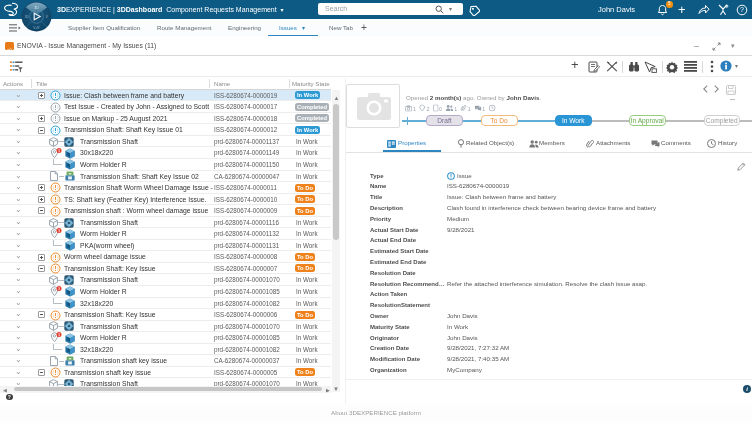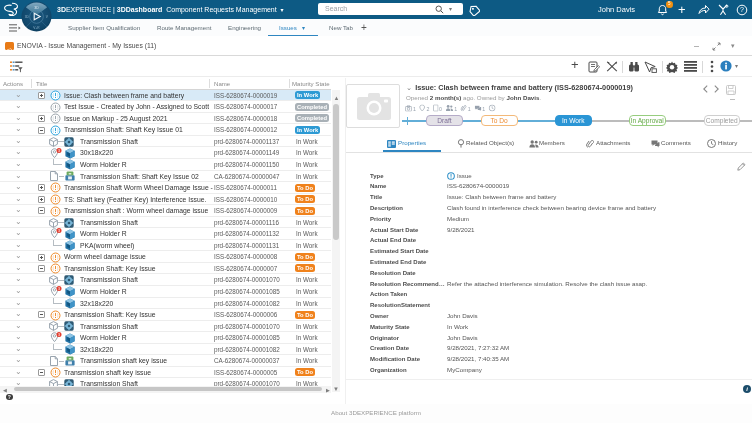--- a/index.html
+++ b/index.html
@@ -683,21 +683,20 @@
 <div id="rpanel">
   <div id="photo">
     <svg style="position:absolute;left:10px;top:8px" width="34" height="27" viewBox="0 0 34 27">
       <rect x="0" y="4" width="34" height="23" rx="2.5" fill="#e3e3e3"></rect>
       <rect x="11" y="0" width="12" height="6" rx="1.5" fill="#e3e3e3"></rect>
       <circle cx="17" cy="15" r="7.5" fill="#fff"></circle>
       <circle cx="17" cy="15" r="5" fill="#e3e3e3"></circle>
       <rect x="27" y="6.5" width="4" height="3" rx="0.8" fill="#fff"></rect>
     </svg>
   </div>
-  <div id="rtitle"><span class="chev">⌄</span>Issue: Clash between frame and battery (ISS-6280674-0000019)</div>
   <div id="rsub">Opened <b>2 month(s)</b> ago. Owned by <b>John Davis</b>.</div>
   <div id="counters"><span style="display:inline-block;margin-right:4px"><svg width="8" height="7" viewBox="0 0 8 7" style="vertical-align:-1px">
             <rect x="0.4" y="1.4" width="7.2" height="5.2" rx="0.8" fill="none" stroke="#97a1ad" stroke-width="0.8"></rect>
             <rect x="2.6" y="0.4" width="2.8" height="1.6" fill="none" stroke="#97a1ad" stroke-width="0.7"></rect>
             <circle cx="4" cy="4" r="1.4" fill="none" stroke="#97a1ad" stroke-width="0.7"></circle>
           </svg><span style="margin-left:1px">1</span></span><span style="display:inline-block;margin-right:4px"><svg width="7" height="8" viewBox="0 0 7 8" style="vertical-align:-1px">
             <path d="M3.5 0.5 C5 0.5 6.2 1.6 6.2 3 C6.2 4.8 3.5 7.4 3.5 7.4 C3.5 7.4 0.8 4.8 0.8 3 C0.8 1.6 2 0.5 3.5 0.5 Z" fill="none" stroke="#97a1ad" stroke-width="0.8"></path>
           </svg><span style="margin-left:1px">2</span></span><span style="display:inline-block;margin-right:4px"><svg width="6" height="8" viewBox="0 0 6 8" style="vertical-align:-1px">
             <rect x="0.4" y="0.4" width="5.2" height="7.2" rx="0.6" fill="none" stroke="#97a1ad" stroke-width="0.8"></rect>
           </svg><span style="margin-left:1px">0</span></span><span style="display:inline-block;margin-right:4px"><svg width="9" height="8" viewBox="0 0 9 8" style="vertical-align:-1px">

